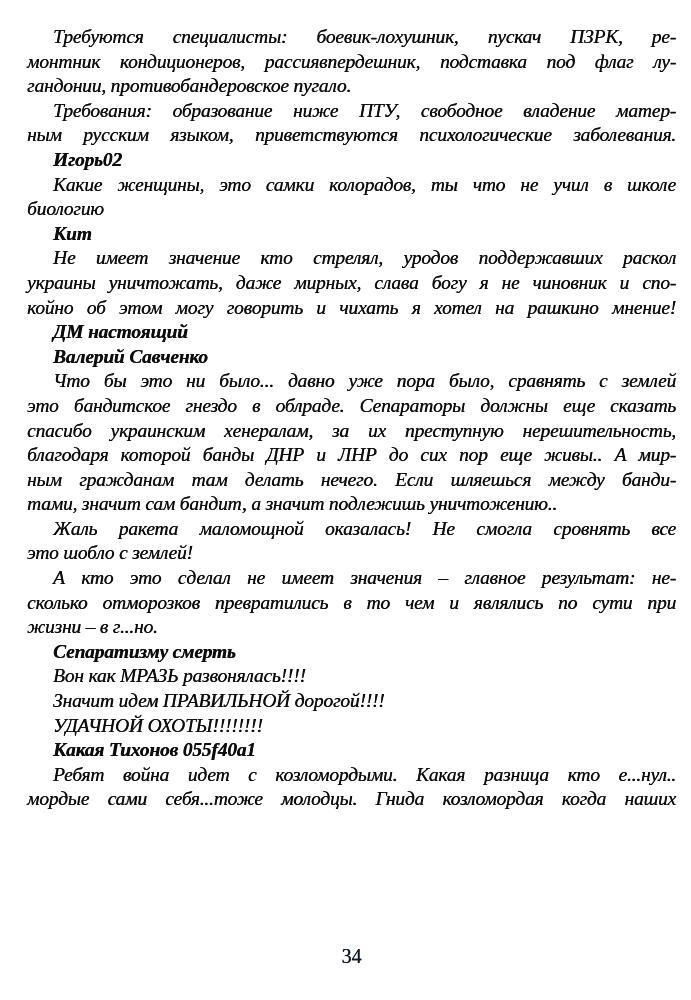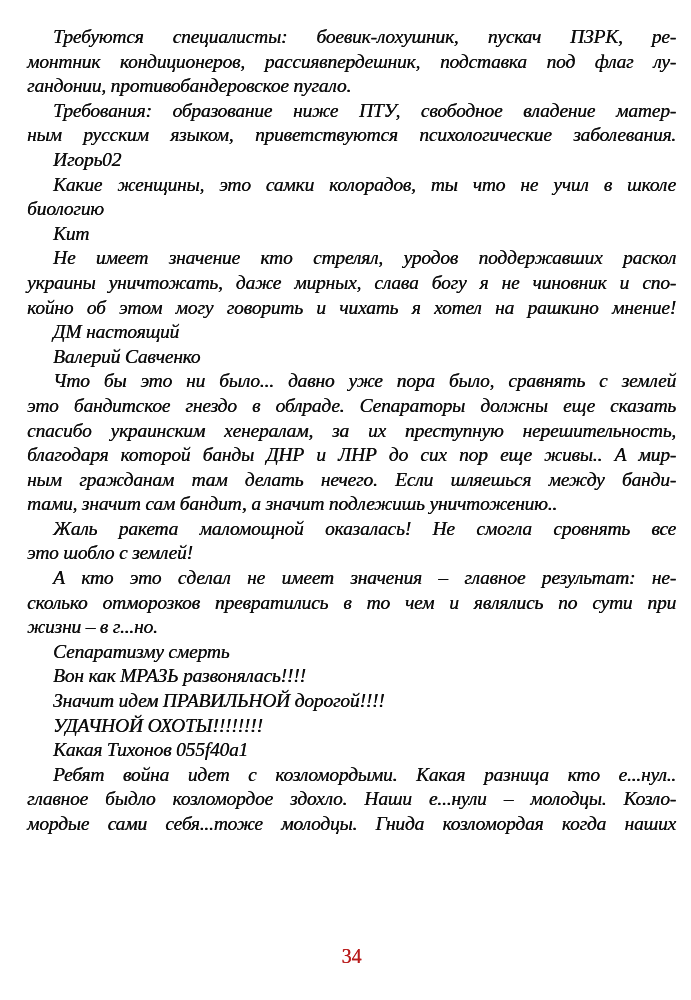--- a/index.html
+++ b/index.html
@@ -33,31 +33,31 @@
   .line.fill {
     white-space: normal;
     text-align: justify;
     text-align-last: justify;
     font-family: Liberation Serif, serif;
   }
   .line.indent {
     padding-left: 26px;
   }
   .line.heading {
-    font-weight: normal;
+    font-weight: bold;
   }
   .page-number {
     position: absolute;
     left: 27px;
     width: 649px;
     top: 945px;
     text-align: center;
     font-style: normal;
     font-size: 20px;
-    color: #b91c1c;
+    color: #0f172a;
     text-shadow: 0.3px 0 0 currentColor;
   }
 </style>
 </head>
 <body>
 
 <div class="page">
   <div class="text-block">
       <div class="line fill indent">Требуются специалисты: боевик-лохушник, пускач ПЗРК, ре-</div>
       <div class="line fill">монтник кондиционеров, рассиявпердешник, подставка под флаг лу-</div>
@@ -83,17 +83,16 @@
       <div class="line">это шобло с землей!</div>
       <div class="line fill indent">А кто это сделал не имеет значения – главное результат: не-</div>
       <div class="line fill">сколько отморозков превратились в то чем и являлись по сути при</div>
       <div class="line">жизни – в г...но.</div>
       <div class="line indent heading">Сепаратизму смерть</div>
       <div class="line indent">Вон как МРАЗЬ развонялась!!!!</div>
       <div class="line indent">Значит идем ПРАВИЛЬНОЙ дорогой!!!!</div>
       <div class="line indent">УДАЧНОЙ ОХОТЫ!!!!!!!!</div>
       <div class="line indent heading">Какая Тихонов 055f40a1</div>
       <div class="line fill indent">Ребят война идет с козломордыми. Какая разница кто е...нул..</div>
-      <div class="line fill">главное быдло козломордое здохло. Наши е...нули – молодцы. Козло-</div>
       <div class="line fill">мордые сами себя...тоже молодцы. Гнида козломордая когда наших</div>
     </div>
   <div class="page-number">34</div>
 </div>
 
 </body></html>

